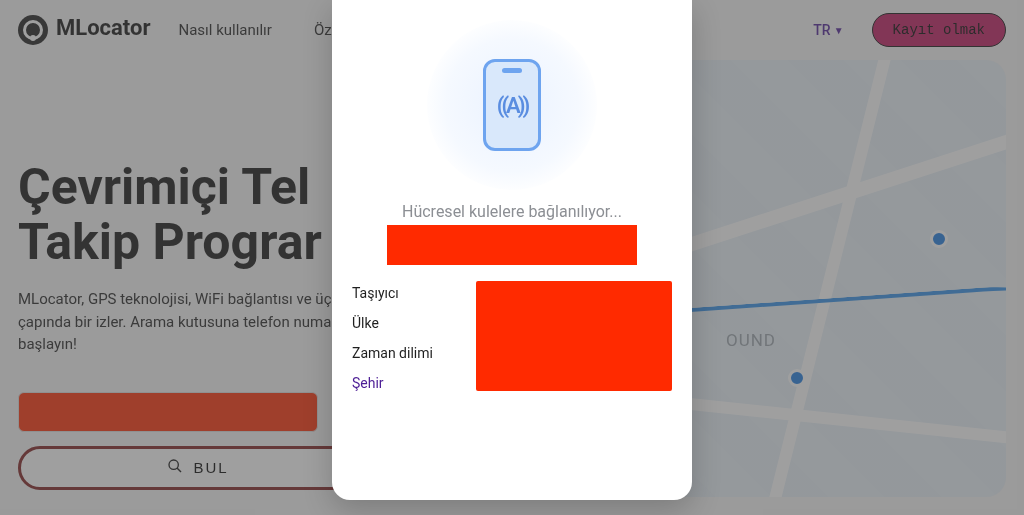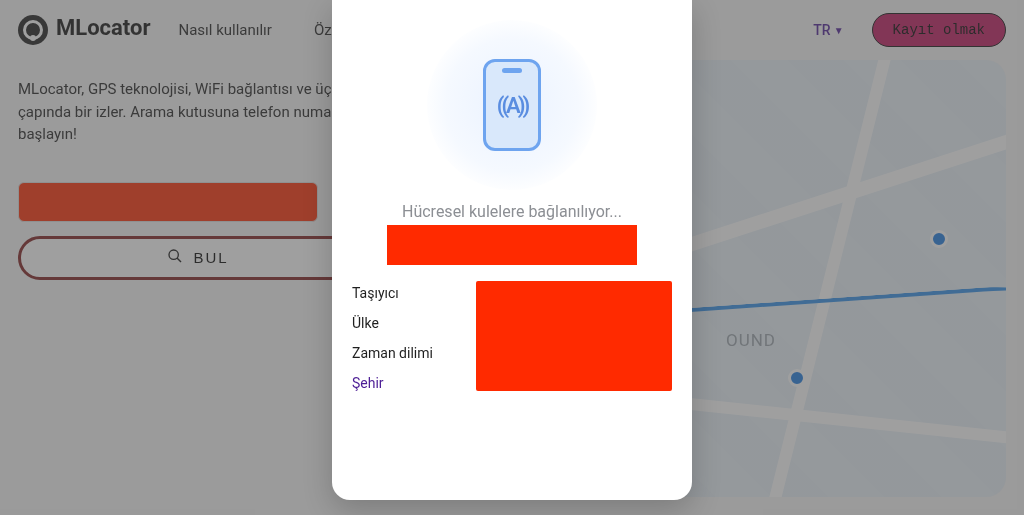--- a/index.html
+++ b/index.html
@@ -266,20 +266,24 @@
     <div class="header-spacer"></div>
     <div class="lang">
       <span>TR</span>
       <span class="tri">▼</span>
     </div>
     <button class="signup-btn">Kayıt olmak</button>
   </div>
 
   <div class="hero-area">
     <div class="hero-left">
+      <h1 class="hero-title">
+        <span>Çevrimiçi Tel</span><br>
+        <span>Takip Prograr</span>
+      </h1>
       <p class="hero-desc">MLocator, GPS teknolojisi, WiFi bağlantısı ve üçgenlemesini kullanarak dünya çapında bir izler. Arama kutusuna telefon numarasını gir konum aramaya başlayın!</p>
       <div class="red-input-box"></div>
       <button class="find-btn">
         <span>
           <svg width="16" height="16" viewBox="0 0 24 24" fill="none" stroke="#111" stroke-width="2">
             <circle cx="10" cy="10" r="7"></circle>
               <line x1="15" y1="15" x2="21" y2="21"></line>
           </svg>
         </span>
         <span>BUL</span>

